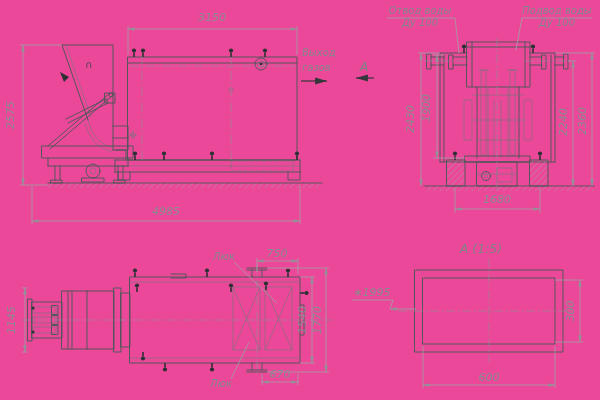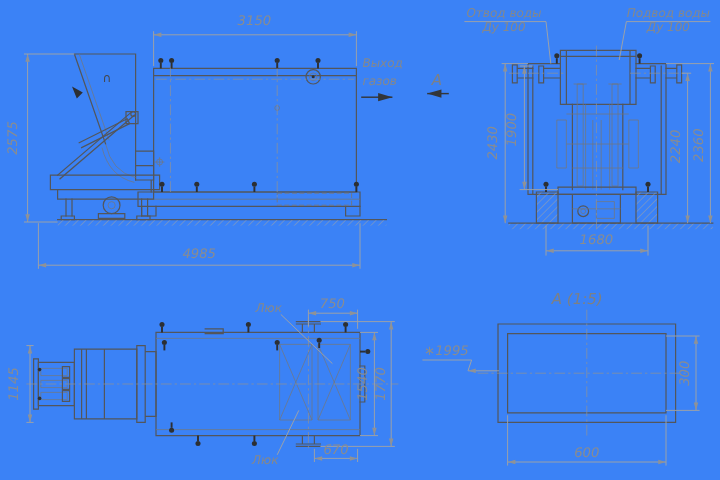--- a/index.html
+++ b/index.html
@@ -1,16 +1,16 @@
 <!DOCTYPE html>
 <html><head>
 <meta charset="utf-8">
 <style>
   html,body{margin:0;padding:0;background:#ffffff;}
-  .stage{position:relative;width:600px;height:400px;background:#3b82f6;overflow:hidden;
+  .stage{position:relative;width:600px;height:400px;background:#ec4899;overflow:hidden;
          font-family:"DejaVu Sans",sans-serif;}
   svg{position:absolute;left:0;top:0;}
   
   .o  {stroke:#53565b;stroke-width:1;fill:none;stroke-linecap:square;}
   .t  {stroke:#73767b;stroke-width:.6;fill:none;}
   .d  {stroke:#9fa2a6;stroke-width:.8;fill:none;}
   .cl {stroke:#8f9296;stroke-width:.6;fill:none;stroke-dasharray:9 2.5 2 2.5;}
   .dsh{stroke:#73767b;stroke-width:.7;fill:none;stroke-dasharray:4 2.2;}
   .blk{fill:#2c2f33;stroke:none;}
   .hat{fill:url(#ht);stroke:none;}

